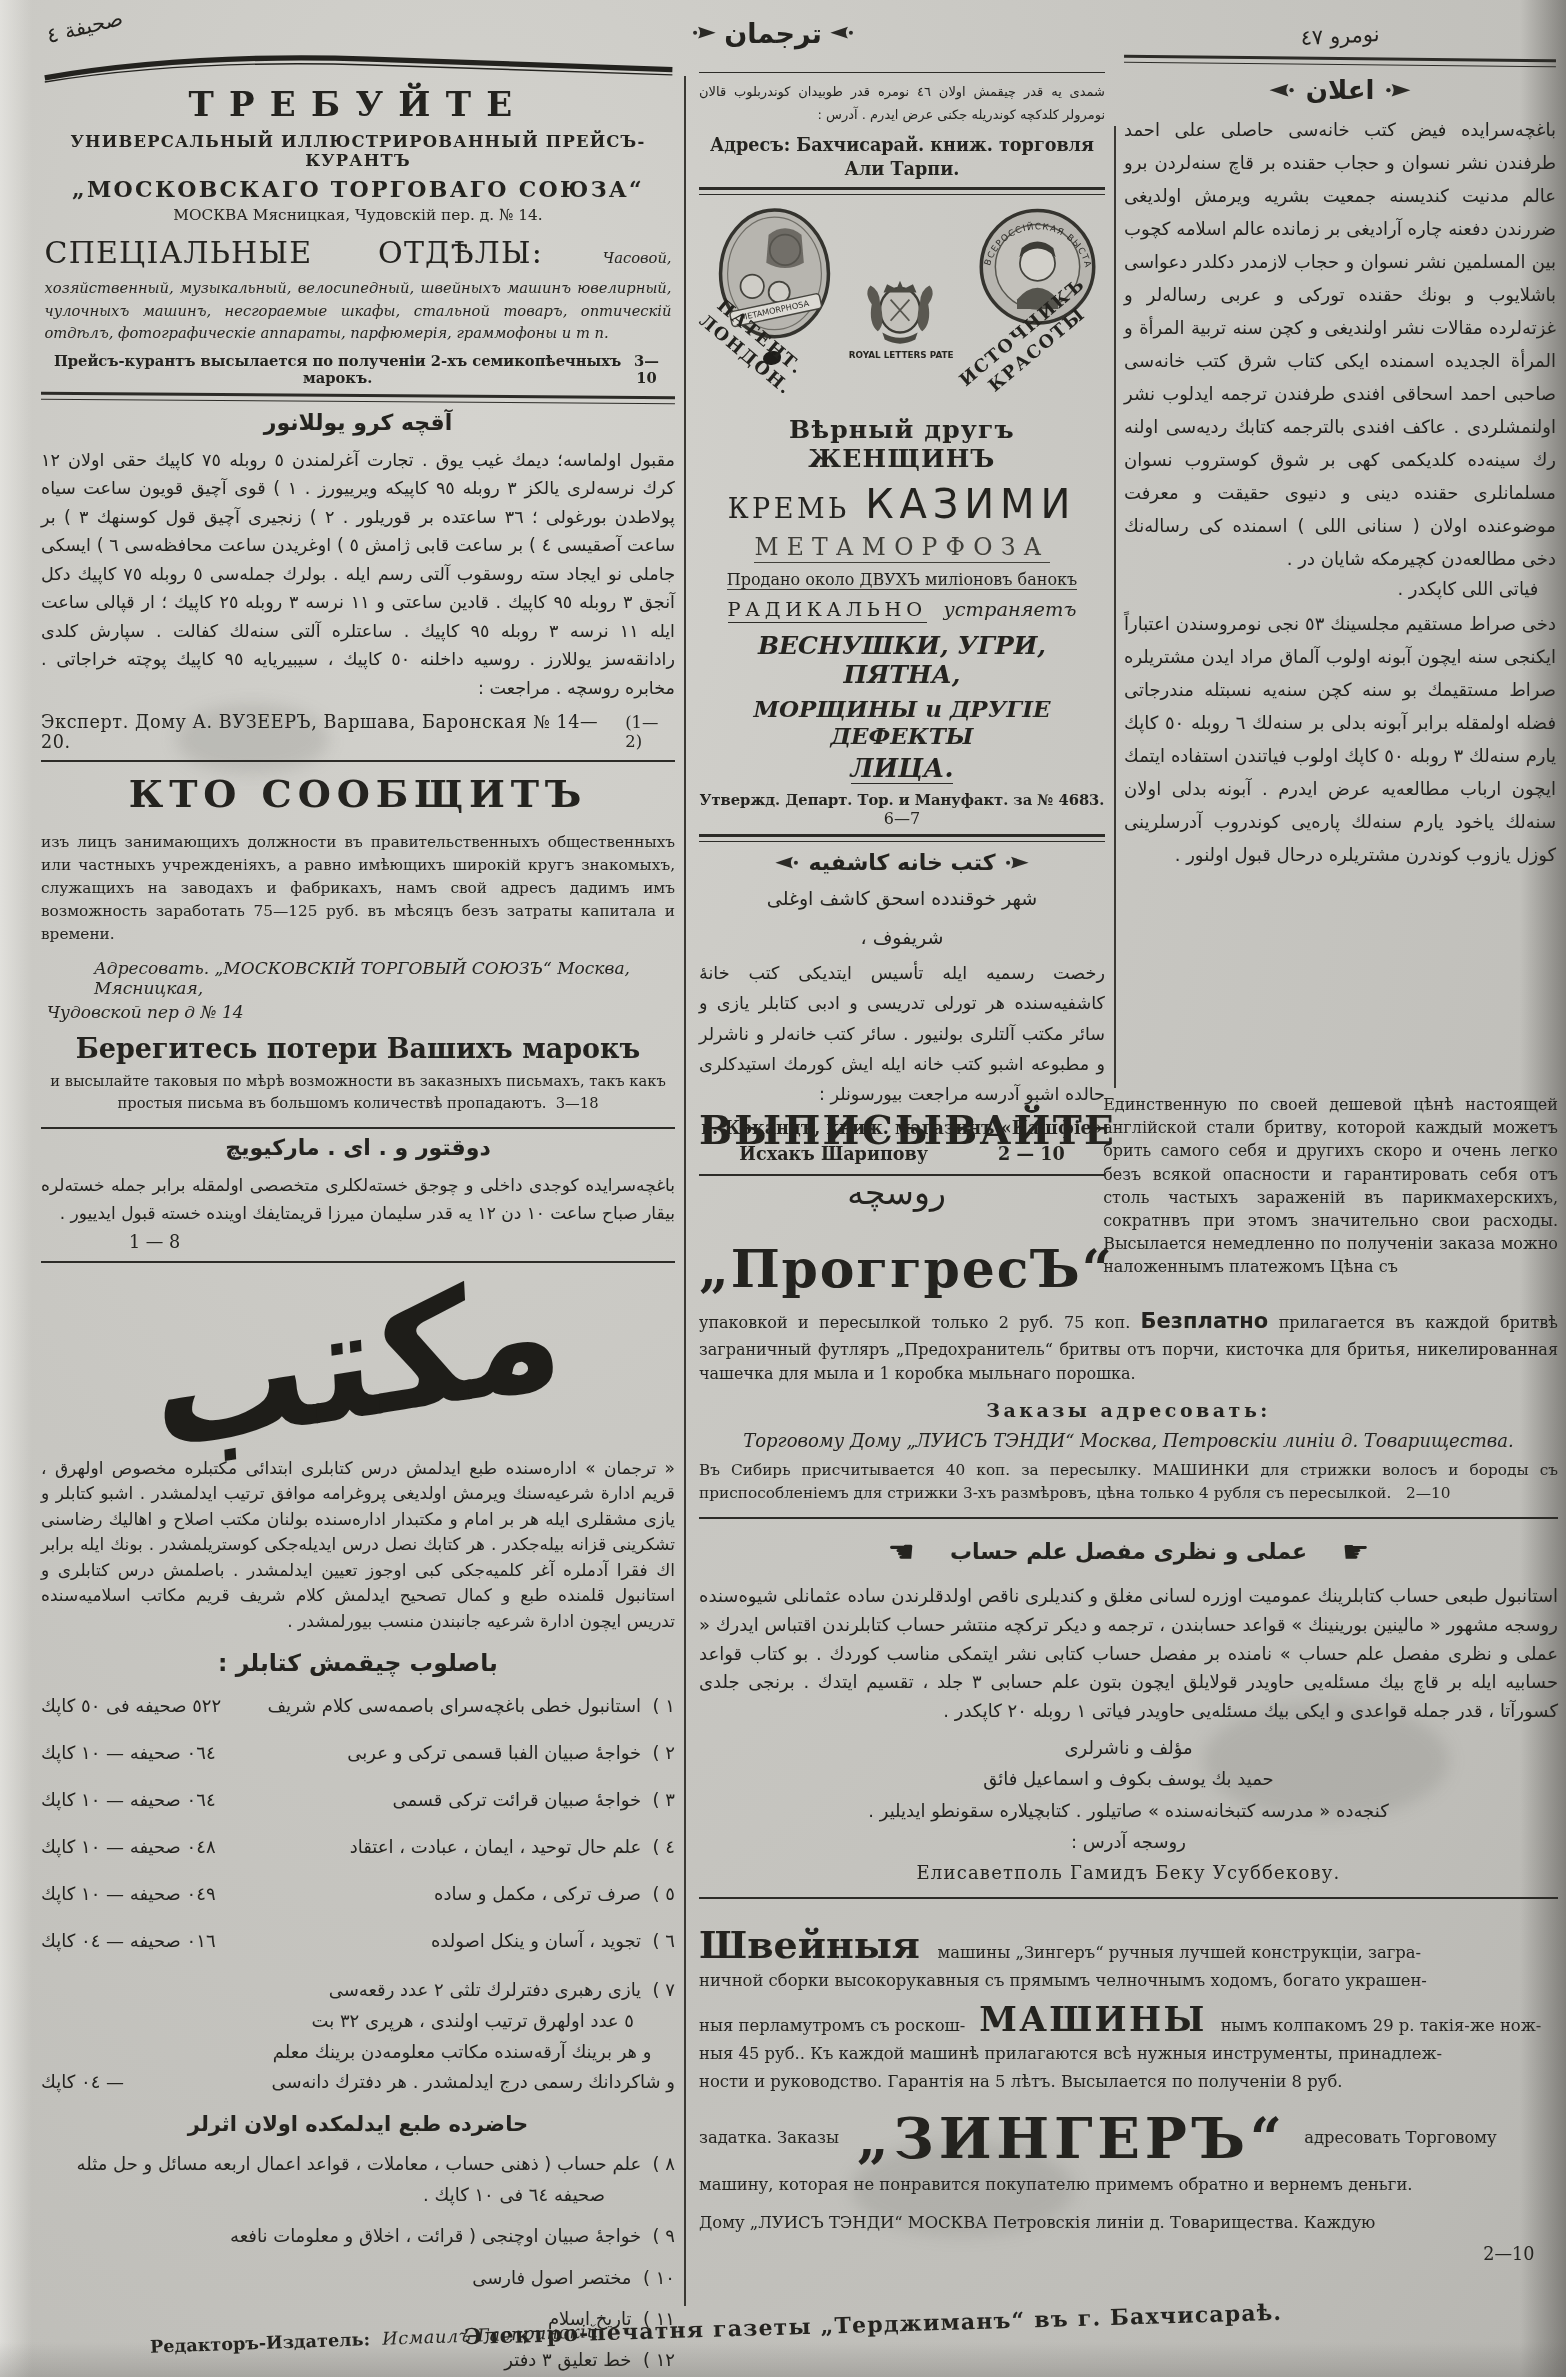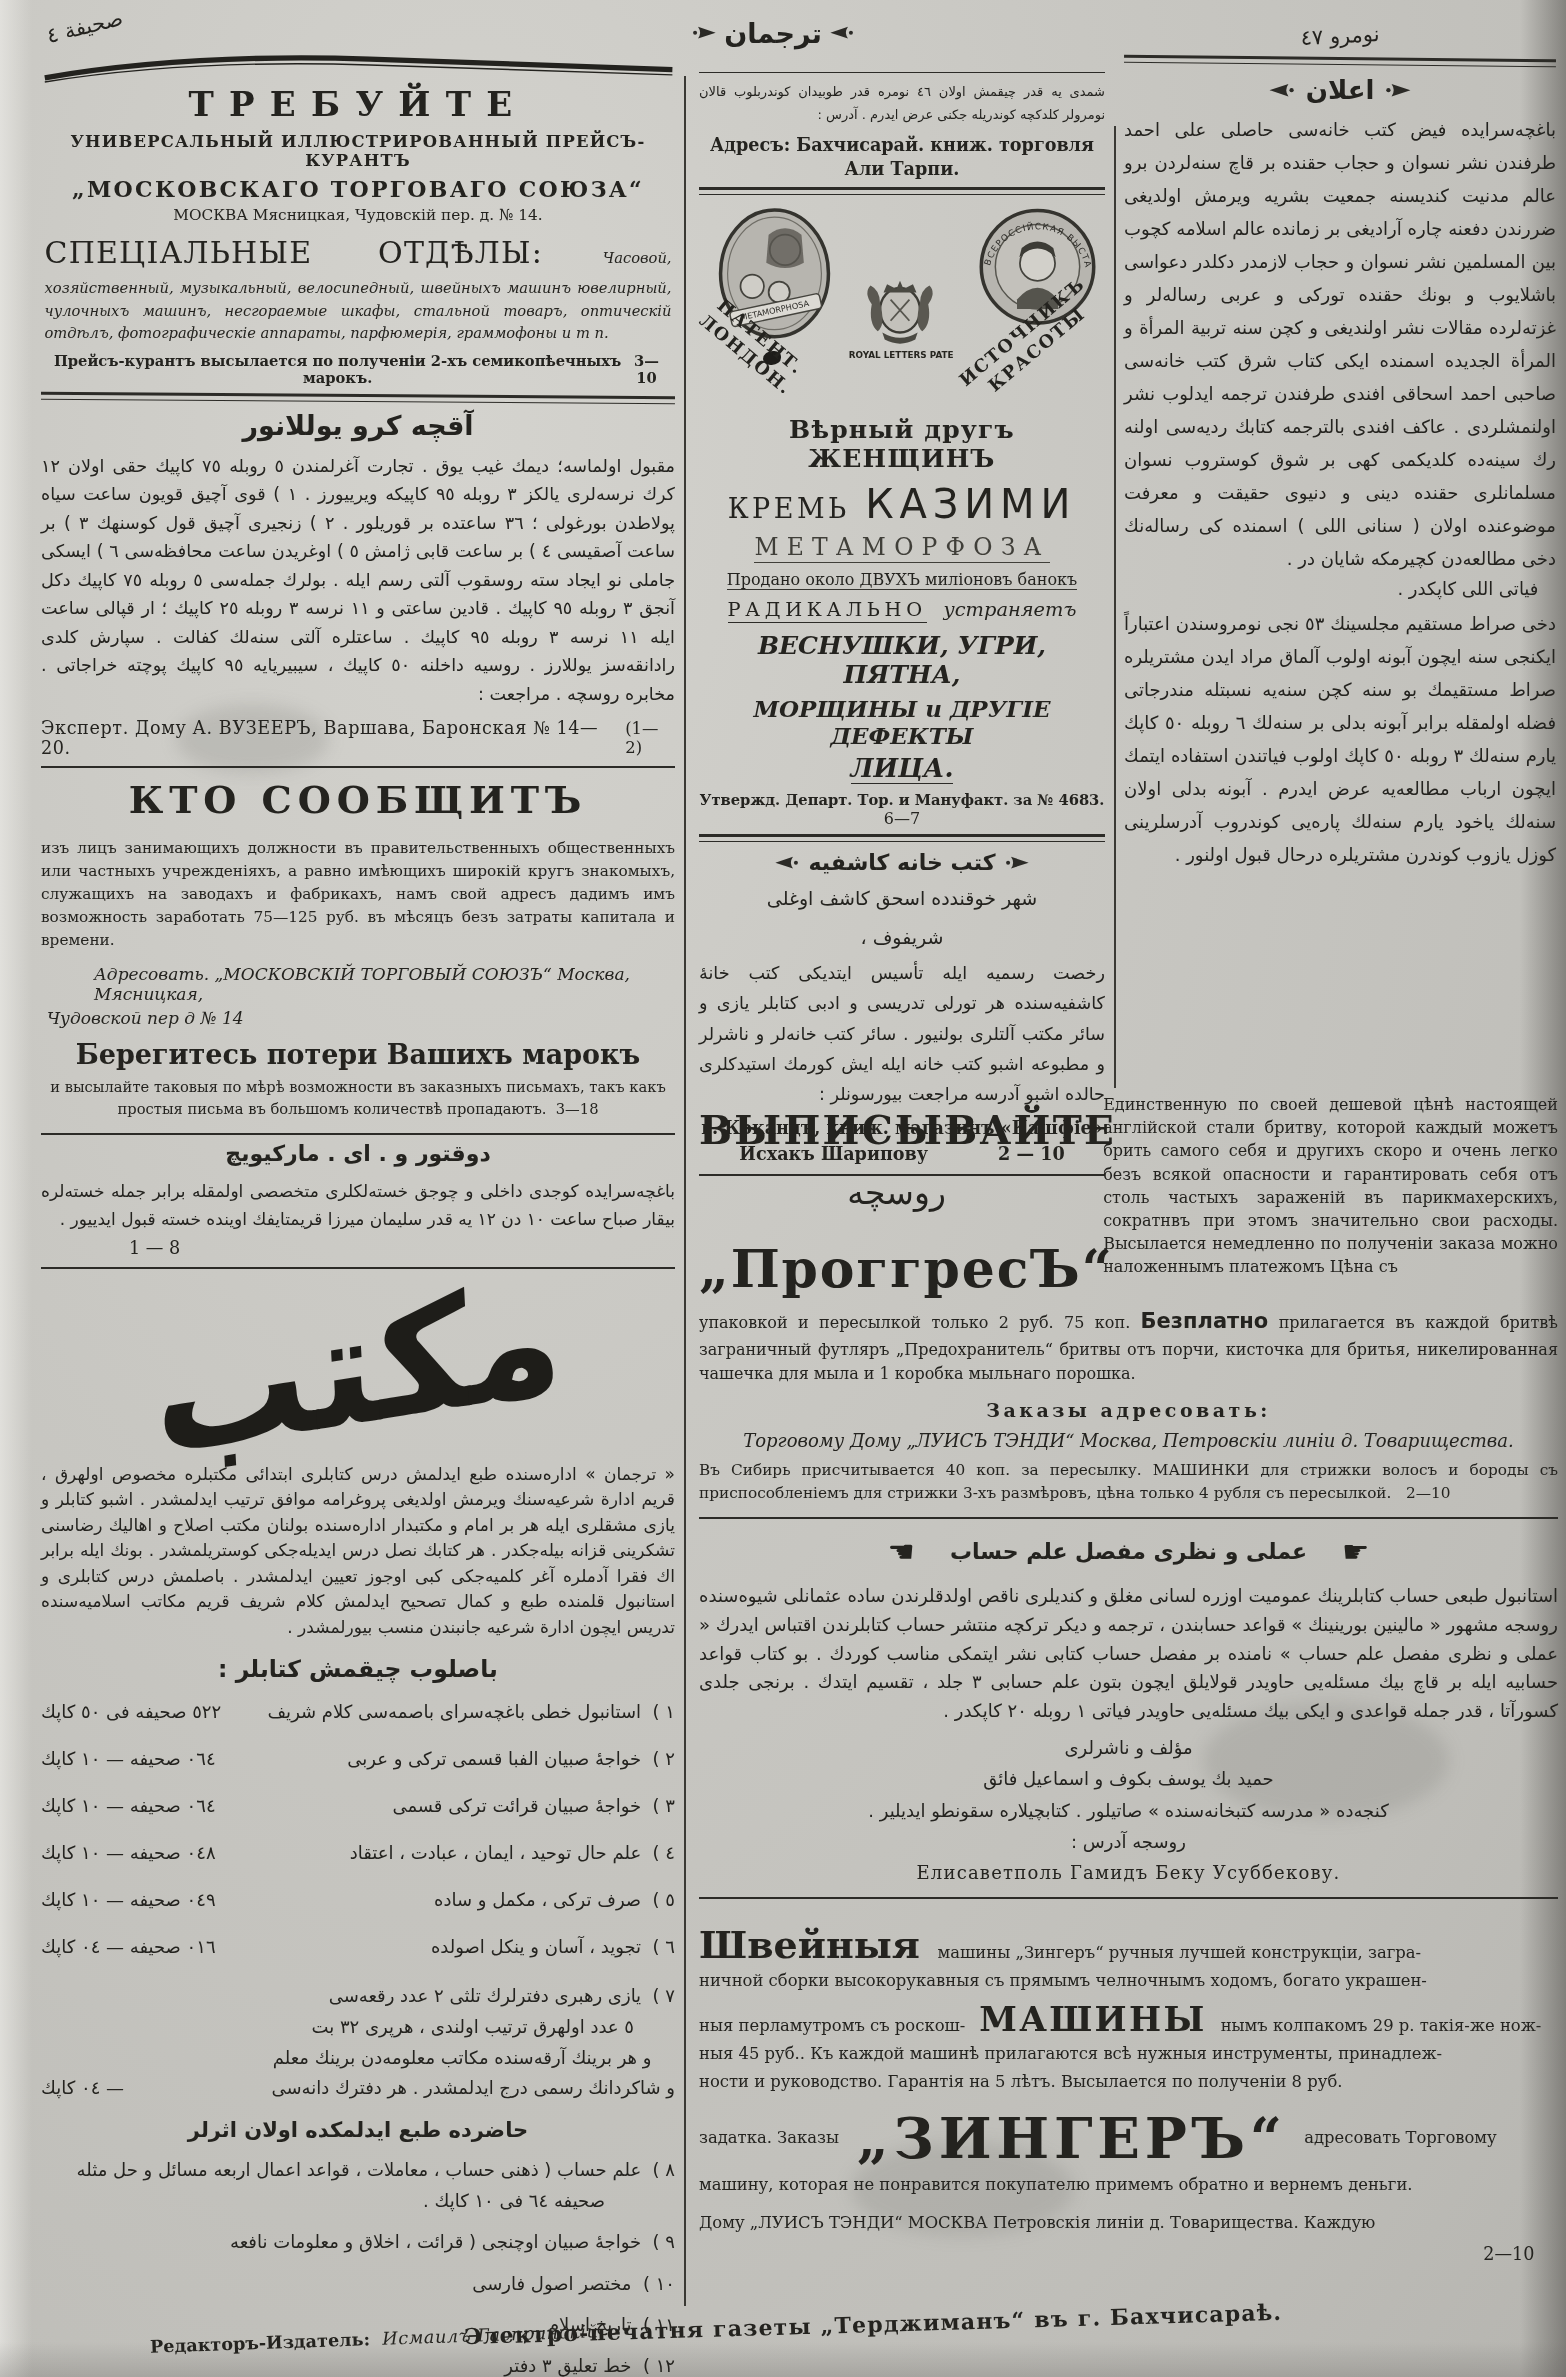--- a/index.html
+++ b/index.html
@@ -28,21 +28,21 @@
   .col-left{position:absolute;left:41px;top:52px;width:634px;}
   .trebuyte{text-align:center;}
   .trebuyte .t-title{font-size:34px;font-weight:bold;letter-spacing:15.3px;margin-top:1.2px;}
   .trebuyte .t-sub{font-size:16.4px;font-weight:bold;letter-spacing:1.2px;margin-top:8.2px;}
   .trebuyte .t-brand{font-size:22px;font-weight:bold;letter-spacing:2.3px;margin-top:5.9px;}
   .trebuyte .t-addr{font-size:15.3px;margin-top:4.7px;}
   .trebuyte .t-spec{font-size:14.7px;font-style:italic;margin-top:5.9px;line-height:1.55;text-align:justify;padding:0 3.5px;}
   .trebuyte .t-spec .lbl{font-style:normal;font-size:30px;letter-spacing:1.2px;}
   .trebuyte .t-note{font-size:14.7px;font-weight:bold;margin-top:7px;display:flex;justify-content:space-between;padding:0 8.2px;}
   .akcha{margin-top:8.2px;}
-  .akcha .a-title{font-size:27px;font-weight:bold;text-align:center;margin-bottom:10.6px;}
+  .akcha .a-title{font-size:22px;font-weight:bold;text-align:center;margin-bottom:10.6px;}
   .akcha .a-body{font-size:17.6px;line-height:1.62;text-align:justify;}
   .akcha .a-footer{font-size:17.6px;margin-top:9.4px;display:flex;justify-content:space-between;align-items:baseline;}
   .akcha .a-footer .exp{letter-spacing:0.6px;}
   .akcha .a-issue{font-size:16.4px;}
   .kto{margin-top:9.4px;text-align:center;}
   .kto .k-title{font-size:38px;font-weight:bold;letter-spacing:5.9px;}
   .kto .k-body{font-size:15.3px;line-height:1.5;text-align:justify;margin-top:15.3px;}
   .kto .k-addr1{font-size:17px;font-style:italic;margin-top:11.7px;text-align:left;padding-left:53px;}
   .kto .k-addr2{font-size:17px;font-style:italic;margin-top:4.7px;text-align:left;padding-left:5.9px;}
   .bereg{margin-top:10.6px;text-align:center;}

